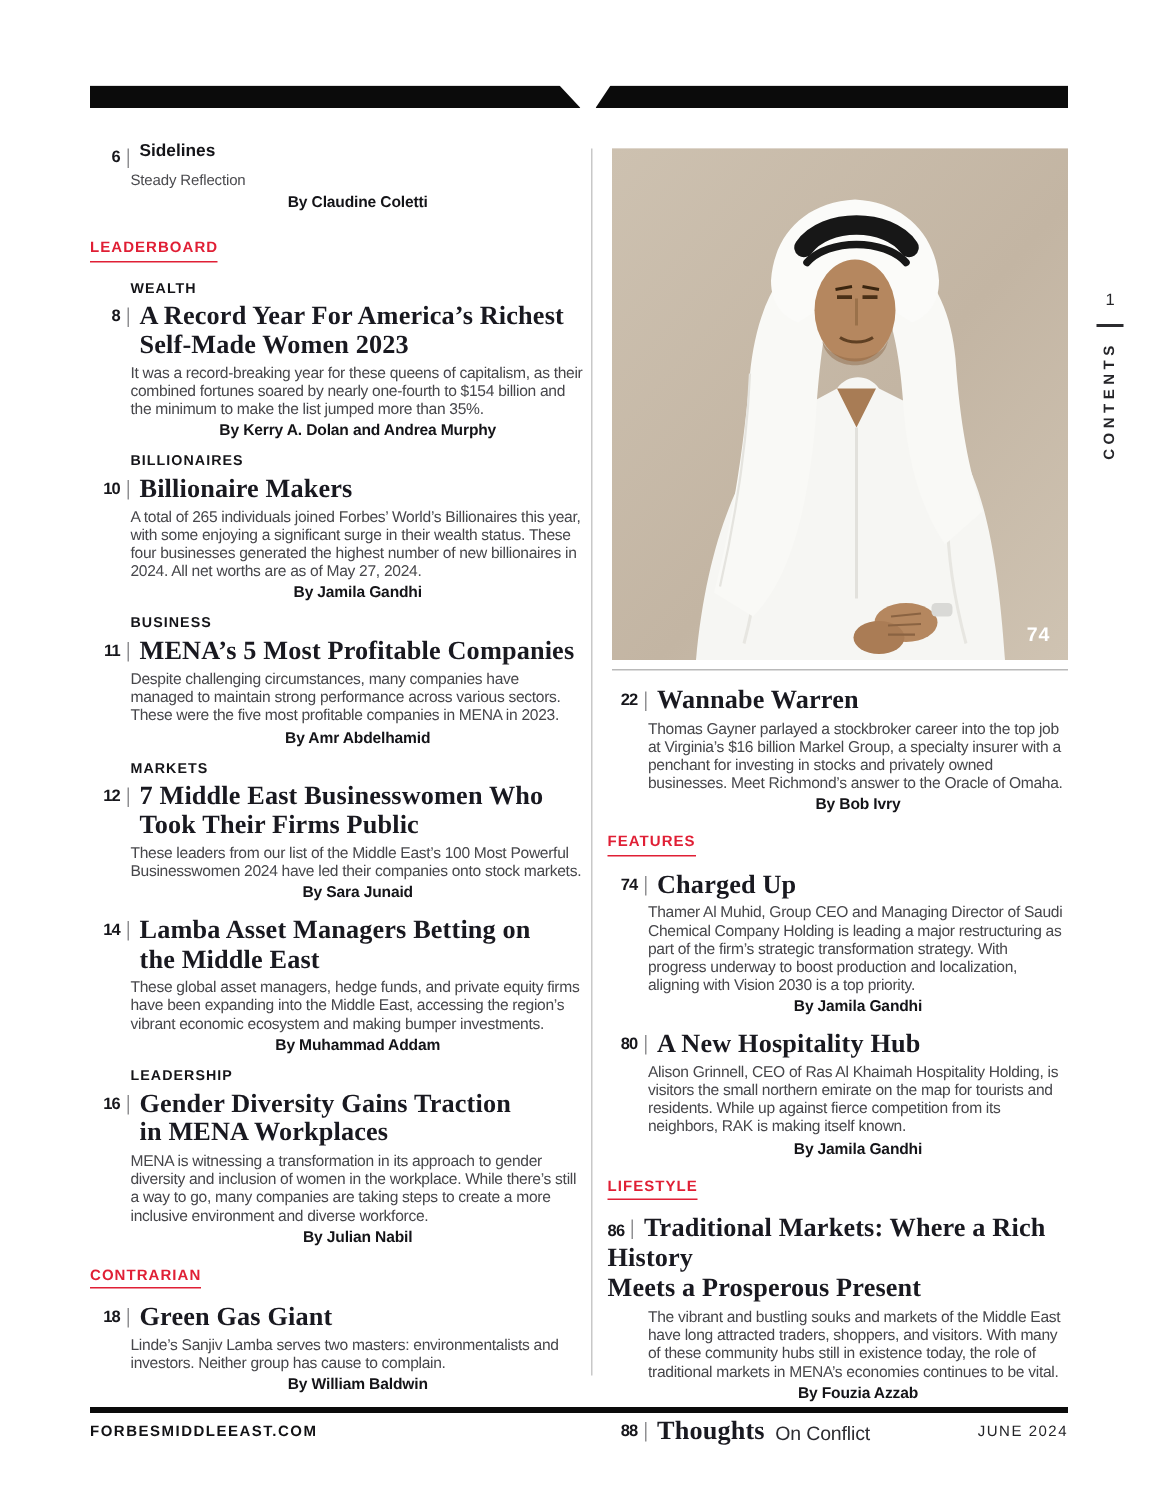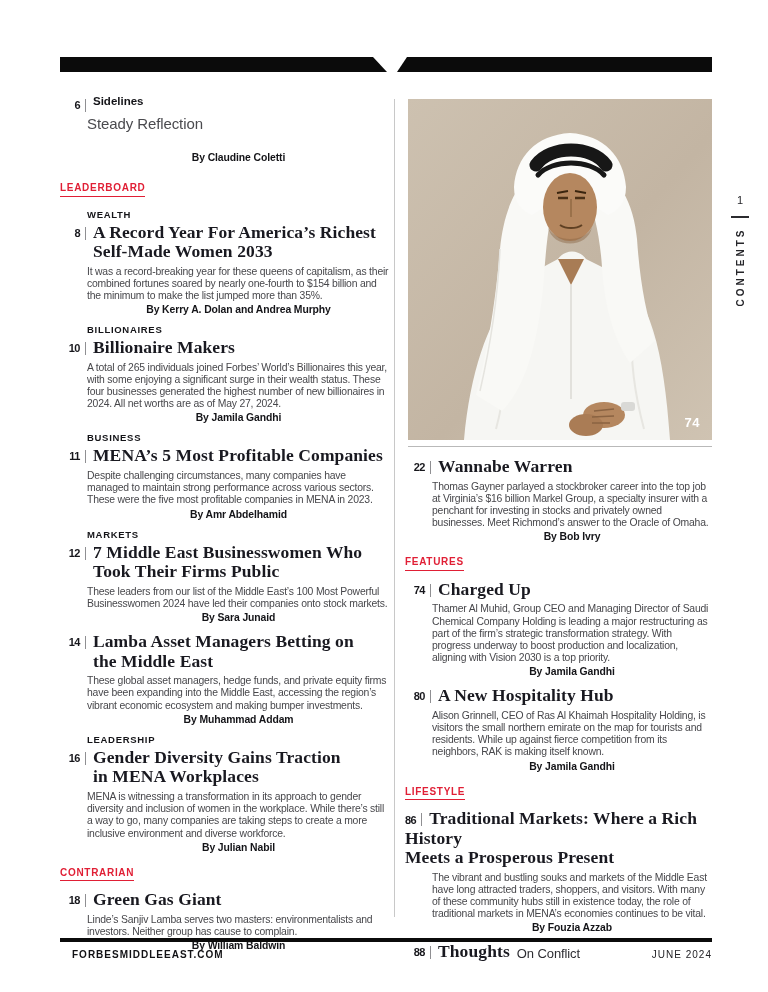--- a/index.html
+++ b/index.html
@@ -20,29 +20,29 @@
   
   .rail-num{position:absolute;left:740px;top:200px;transform:translate(-50%,-50%);
             font-size:11px;color:#26262a;}
   .rail-line{position:absolute;left:740px;top:216px;width:18px;height:1.5px;background:#2b2b2f;
             transform:translateX(-50%);}
   .rail-label{position:absolute;left:740px;top:267px;transform:translate(-50%,-50%) rotate(-90deg);
             white-space:nowrap;font-size:10px;font-weight:bold;letter-spacing:3px;color:#26262a;}
 
   
   .footer-bar{position:absolute;left:60px;top:938px;width:652px;height:4px;background:#0b0b0b;}
-  .footer-site{position:absolute;left:72px;top:949px;font-size:10px;font-weight:bold;
+  .footer-site{position:absolute;left:60px;top:949px;font-size:10px;font-weight:bold;
             letter-spacing:1px;color:#111114;}
   .footer-issue{position:absolute;right:56px;top:949px;font-size:10px;letter-spacing:1px;color:#222226;}
 
   
   .mini{margin-bottom:14px;}
   .mini-head{display:flex;align-items:flex-start;}
   .mini-title{font-size:11.5px;font-weight:bold;margin-left:7px;color:#141418;}
-  .mini-sub{margin:3px 0 20px 27px;font-size:15px;color:#4a4a4e;letter-spacing:-0.1px;}
+  .mini-sub{margin:3px 0 4px 27px;font-size:10px;color:#4a4a4e;letter-spacing:-0.1px;}
 
   .red-label{display:inline-block;font-size:10px;font-weight:bold;letter-spacing:0.7px;
             color:#e01f35;border-bottom:1.5px solid #e01f35;padding-bottom:2.5px;margin:0 0 9px 0;}
 
   .article{margin-bottom:9px;}
   .cat{font-size:9.5px;font-weight:bold;letter-spacing:0.7px;color:#141418;margin:3px 0 3px 27px;}
   .art-head{display:flex;align-items:flex-start;margin-bottom:4px;}
   .num{flex:0 0 20px;text-align:right;font-size:11px;font-weight:bold;color:#17171c;
        letter-spacing:-0.5px;margin-top:4px;}
   .vsep{flex:0 0 1px;height:13px;background:#8f8f92;margin:4px 0 0 5px;}
@@ -87,21 +87,21 @@
     </div>
 
     <div><span class="red-label">LEADERBOARD</span></div>
 
     <div class="article">
       <div class="cat">WEALTH</div>
       <div class="art-head">
         <span class="num">8</span>
         <span class="vsep"></span>
         <h3 class="title">A Record Year For America’s Richest
-Self-Made Women 2033</h3>
+Self-Made Women 2023</h3>
       </div>
       <p class="body">It was a record-breaking year for these queens of capitalism, as their combined fortunes soared by nearly one-fourth to $154 billion and the minimum to make the list jumped more than 35%.</p>
       <div class="byline">By Kerry A. Dolan and Andrea Murphy</div>
     </div>
 
     <div class="article">
       <div class="cat">BILLIONAIRES</div>
       <div class="art-head">
         <span class="num">10</span>
         <span class="vsep"></span>

